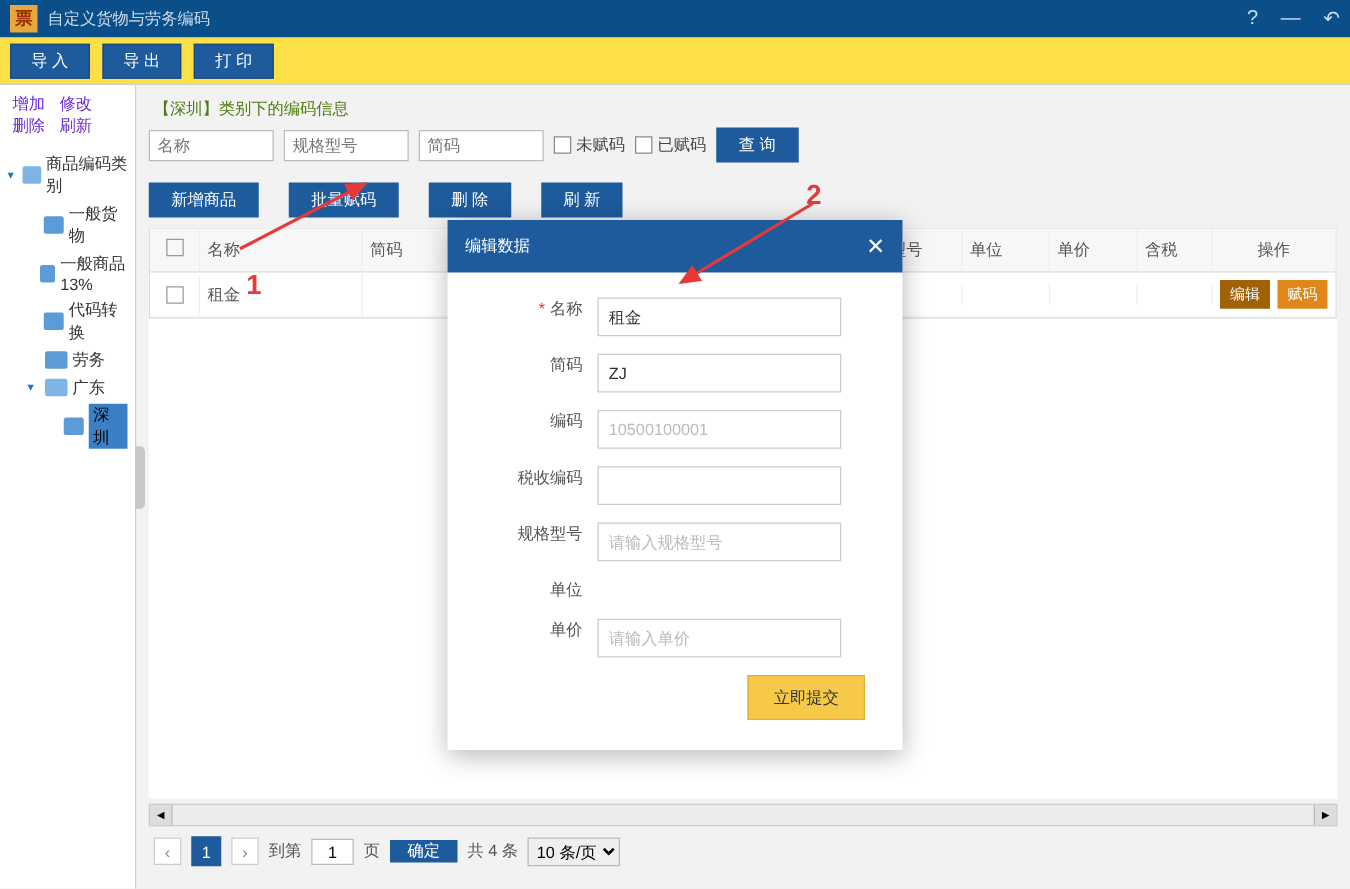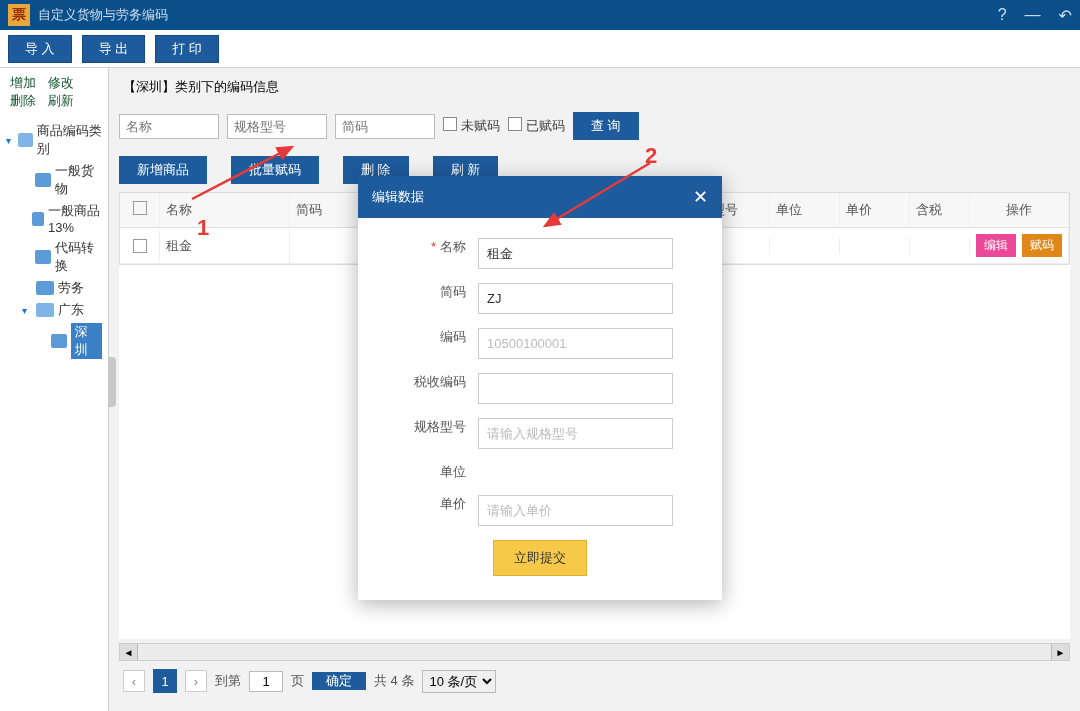--- a/index.html
+++ b/index.html
@@ -1,71 +1,71 @@
 <!DOCTYPE html>
 <html><head>
 <meta charset="utf-8">
 <style>
 *{box-sizing:border-box;margin:0;padding:0;font-family:"Microsoft YaHei",Arial,sans-serif;font-size:13px}
 body{background:#e8e8e8;width:1080px;height:711px;overflow:hidden;position:relative}
 .titlebar{background:#0b4f8a;height:30px;display:flex;align-items:center;color:#cde;padding:0 8px}
 .logo{width:22px;height:22px;background:#e8a73c;color:#9b2e00;display:flex;align-items:center;justify-content:center;font-weight:bold;margin-right:8px;font-size:14px}
 .title-right{margin-left:auto;display:flex;gap:18px;align-items:center}
 .title-right span{cursor:pointer;color:#cde;font-size:16px}
-.toolbar{background:#ffffff;height:38px;border-bottom:1px solid #d0d0d0;display:flex;align-items:center;padding:0 8px;gap:10px}
+.toolbar{background:#fde047;height:38px;border-bottom:1px solid #d0d0d0;display:flex;align-items:center;padding:0 8px;gap:10px}
 .toolbar .btn{background:#1d5b9c;color:#fff;border:1px solid #174a80;padding:4px 16px;cursor:pointer}
 .main{display:flex;height:643px}
 .sidebar{width:250px;background:#fff;border-right:1px solid #d0d0d0;position:relative}
 .sidebar-collapse{position:absolute;right:-8px;top:45%;width:8px;height:50px;background:#c8c8c8;border-radius:0 4px 4px 0;cursor:pointer}
-.s-links{padding:6px 10px;color:#14532d}
+.s-links{padding:6px 10px;color:#6d28d9}
 .s-links span{margin-right:8px;cursor:pointer}
 .tree{padding:4px 6px}
 .t-node{display:flex;align-items:center;padding:2px 0;cursor:pointer;color:#333}
 .t-node .exp{width:14px;color:#1976d2;font-size:10px}
 .t-node .ficon{width:18px;height:14px;background:#5a9bd8;margin-right:4px;border-radius:2px;position:relative}
 .t-node .ficon.open{background:#7fb5e6}
-.t-node.sel .label{background:#3b7fc4;color:#ffffff;padding:0 4px}
+.t-node.sel .label{background:#3b7fc4;color:#000000;padding:0 4px}
 .indent1{padding-left:16px}
 .indent2{padding-left:32px}
 .content{flex:1;background:#f2f2f2;padding:10px;display:flex;flex-direction:column}
-.panel-title{color:#000000;margin-bottom:10px;padding-left:4px}
+.panel-title{color:#4d7c0f;padding-left:4px}
 .filter-row{background:#f2f2f2;padding:6px 0;display:flex;gap:8px;align-items:center}
 .filter-row input[type=text]{border:1px solid #bbb;padding:4px 6px;width:100px;background:#fff}
-.chk{display:flex;gap:4px;color:#444}
+.chk{display:flex;align-items:center;gap:4px;color:#444}
 .chk .box{width:14px;height:14px;border:1px solid #888;background:#fff}
 .btn-blue{background:#1d5b9c;color:#fff;border:none;padding:5px 18px;cursor:pointer}
 .action-row{padding:10px 0 8px;display:flex;gap:24px}
 .table{background:#fff;border:1px solid #ddd}
 .table .hdr{display:flex;background:#f7f7f7;border-bottom:1px solid #e0e0e0}
 .table .row{display:flex;border-bottom:1px solid #eee;align-items:center;height:36px}
 .cell{padding:8px 6px;border-right:1px solid #eee;color:#555;overflow:hidden;white-space:nowrap}
 .c-chk{width:40px;display:flex;justify-content:center}
 .c-name{width:130px}.c-code{width:90px}.c-num{width:130px}.c-tax{width:170px}.c-spec{width:90px}.c-unit{width:70px}.c-price{width:70px}.c-inc{width:60px}.c-op{flex:1;display:flex;gap:6px;justify-content:center}
 .mini-btn{padding:3px 8px;color:#fff;border:none;cursor:pointer;font-size:12px}
-.mb-blue{background:#ec4899}.mb-orange{background:#e0871a}
+.mb-blue{background:#a16207}.mb-orange{background:#e0871a}
 .table-wrap{flex:1;overflow:auto;background:#fff}
 .hscroll{height:18px;background:#ececec;border:1px solid #ccc;margin-top:4px;display:flex}
 .hscroll .thumb-l{width:18px;background:#ddd;border-right:1px solid #bbb;display:flex;align-items:center;justify-content:center;font-size:10px}
 .hscroll .thumb-r{width:18px;background:#ddd;border-left:1px solid #bbb;margin-left:auto;display:flex;align-items:center;justify-content:center;font-size:10px}
 .pager{display:flex;align-items:center;gap:8px;padding:8px 4px;color:#555}
 .pager .pbtn{width:22px;height:22px;border:1px solid #ccc;background:#fff;display:flex;align-items:center;justify-content:center;cursor:pointer;color:#888}
 .pager .pnum{background:#1d5b9c;color:#fff;width:24px;height:24px;display:flex;align-items:center;justify-content:center}
 .pager input{width:34px;text-align:center;border:1px solid #bbb;padding:2px}
 .pager select{border:1px solid #bbb;padding:2px}
 .modal-back{position:absolute;inset:0;display:flex;align-items:flex-start;justify-content:center;pointer-events:none}
 .modal{margin-top:176px;width:364px;background:#fff;box-shadow:0 4px 20px rgba(0,0,0,0.3);pointer-events:auto}
 .m-title{background:#1d5b9c;color:#fff;padding:10px 14px;display:flex;align-items:center}
 .m-close{margin-left:auto;cursor:pointer;font-size:18px}
 .m-body{padding:20px 30px 24px}
 .f-row{display:flex;align-items:flex-start;margin-bottom:14px}
 .f-label{width:90px;text-align:right;padding-right:12px;color:#555}
 .f-label .req{color:#e33;margin-right:4px}
 .f-row input{flex:0 0 195px;border:1px solid #ccc;padding:7px 8px;color:#333}
 .f-row input::placeholder{color:#bbb}
-.m-submit{display:flex;justify-content:center;margin-top:6px}
+.m-submit{display:flex;justify-content:flex-end;margin-top:6px}
 .btn-yellow{background:#f7c948;border:1px solid #e0b030;padding:8px 20px;cursor:pointer;color:#333}
 .anno{position:absolute;pointer-events:none}
 .anno-1{left:197px;top:215px;color:#e63939;font-size:22px;font-weight:bold}
 .anno-2{left:645px;top:143px;color:#e63939;font-size:22px;font-weight:bold}
 .arrow{position:absolute;pointer-events:none}
 </style>
 </head>
 <body>
 
 <div class="titlebar">

